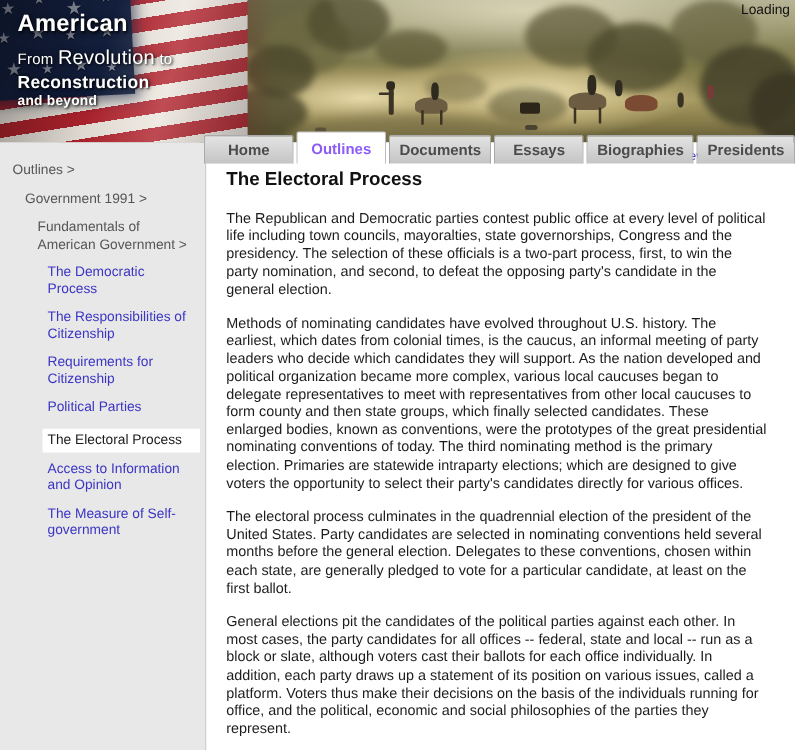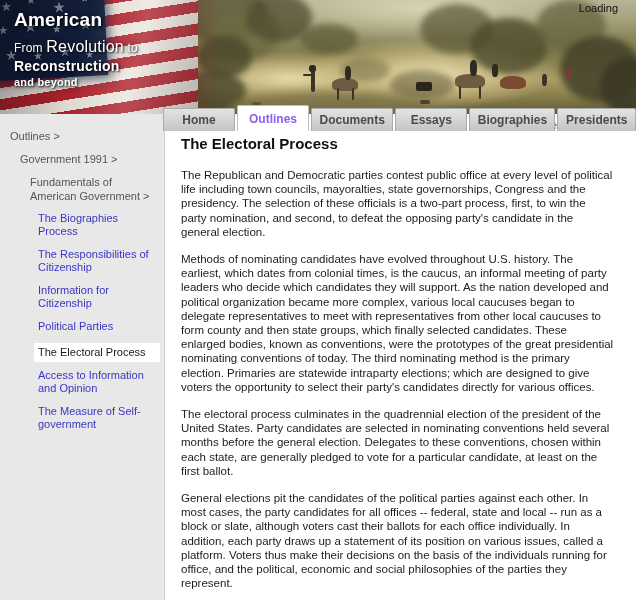--- a/index.html
+++ b/index.html
@@ -105,21 +105,21 @@
   }
   .logo-l1 { font-size: 19px; font-weight: bold; line-height: 31px; }
   .logo-l2 { font-size: 29px; font-weight: bold; line-height: 31px; margin-left: 12px; }
   .logo-sub1 { font-size: 12px; line-height: 17px; margin-top: 3px; }
   .logo-sub1 b { font-size: 16px; font-weight: normal; text-align: center; }
   .logo-sub2 { font-size: 14px; font-weight: bold; line-height: 19px; }
   .logo-sub3 { font-size: 11px; font-weight: bold; line-height: 13px; }
 
   .loading {
     position: absolute;
-    right: 18px; top: 2px;
+    right: 4px; top: 2px;
     z-index: 8;
     font-size: 11px;
     color: #111111;
   }
 
   
   .tabbar {
     position: absolute;
     left: 163px; top: 105px;
     width: 473px; height: 26px;
@@ -319,23 +319,23 @@
   </div>
 
   <div class="below">
 
     <div class="sidebar">
       <div class="crumb l1">Outlines &gt;</div>
       <div class="crumb l2">Government 1991 &gt;</div>
       <div class="crumb l3">Fundamentals of American Government &gt;</div>
 
       <div class="navlinks">
-        <a class="navlink">The Biographies Process</a>
+        <a class="navlink">The Democratic Process</a>
         <a class="navlink">The Responsibilities of Citizenship</a>
-        <a class="navlink">Information for Citizenship</a>
+        <a class="navlink">Requirements for Citizenship</a>
         <a class="navlink">Political Parties</a>
         <a class="navlink current">The Electoral Process</a>
         <a class="navlink">Access to Information and Opinion</a>
         <a class="navlink">The Measure of Self-government</a>
       </div>
     </div>
 
     <div class="content">
       <div class="pagenav">
         <span>&lt;previous</span>

